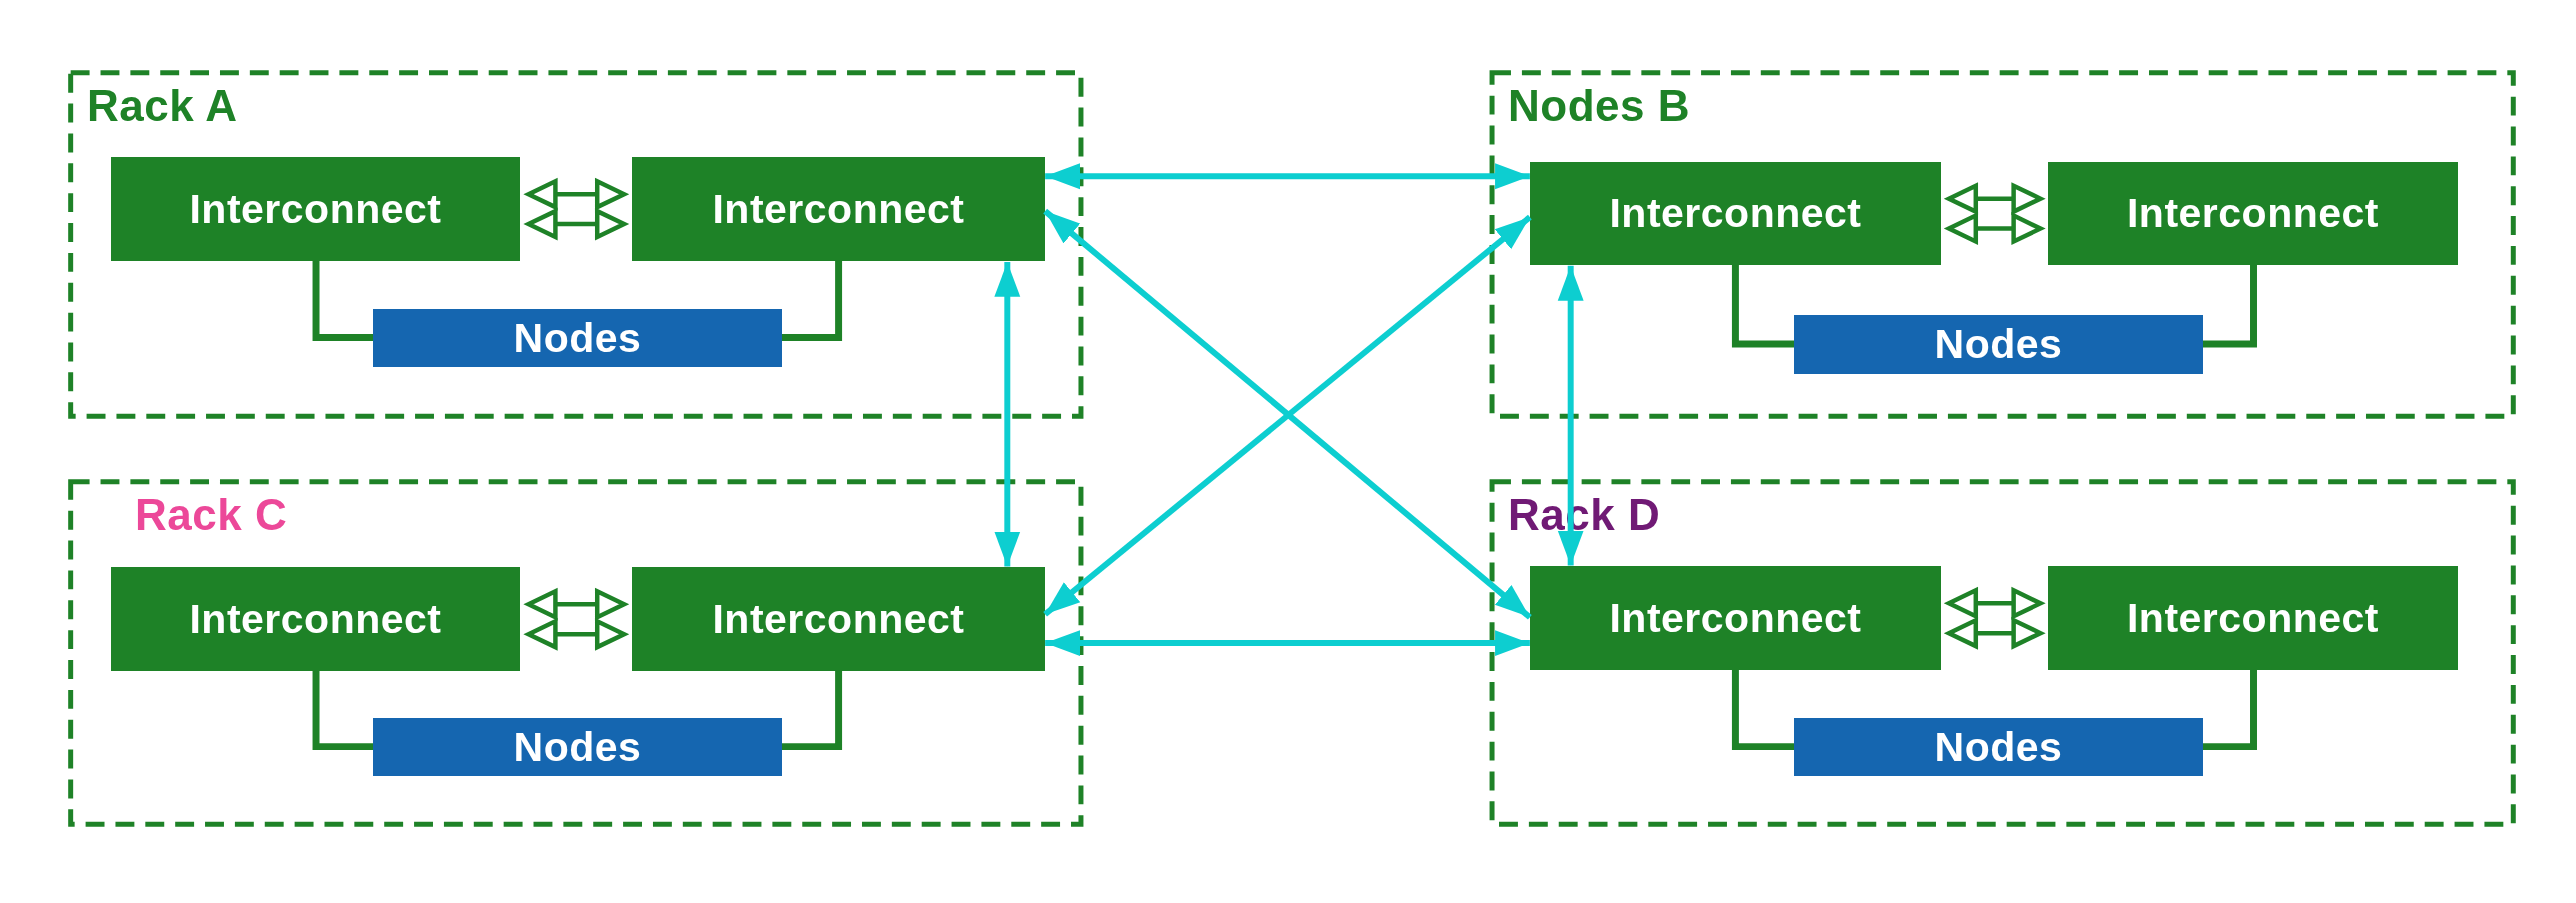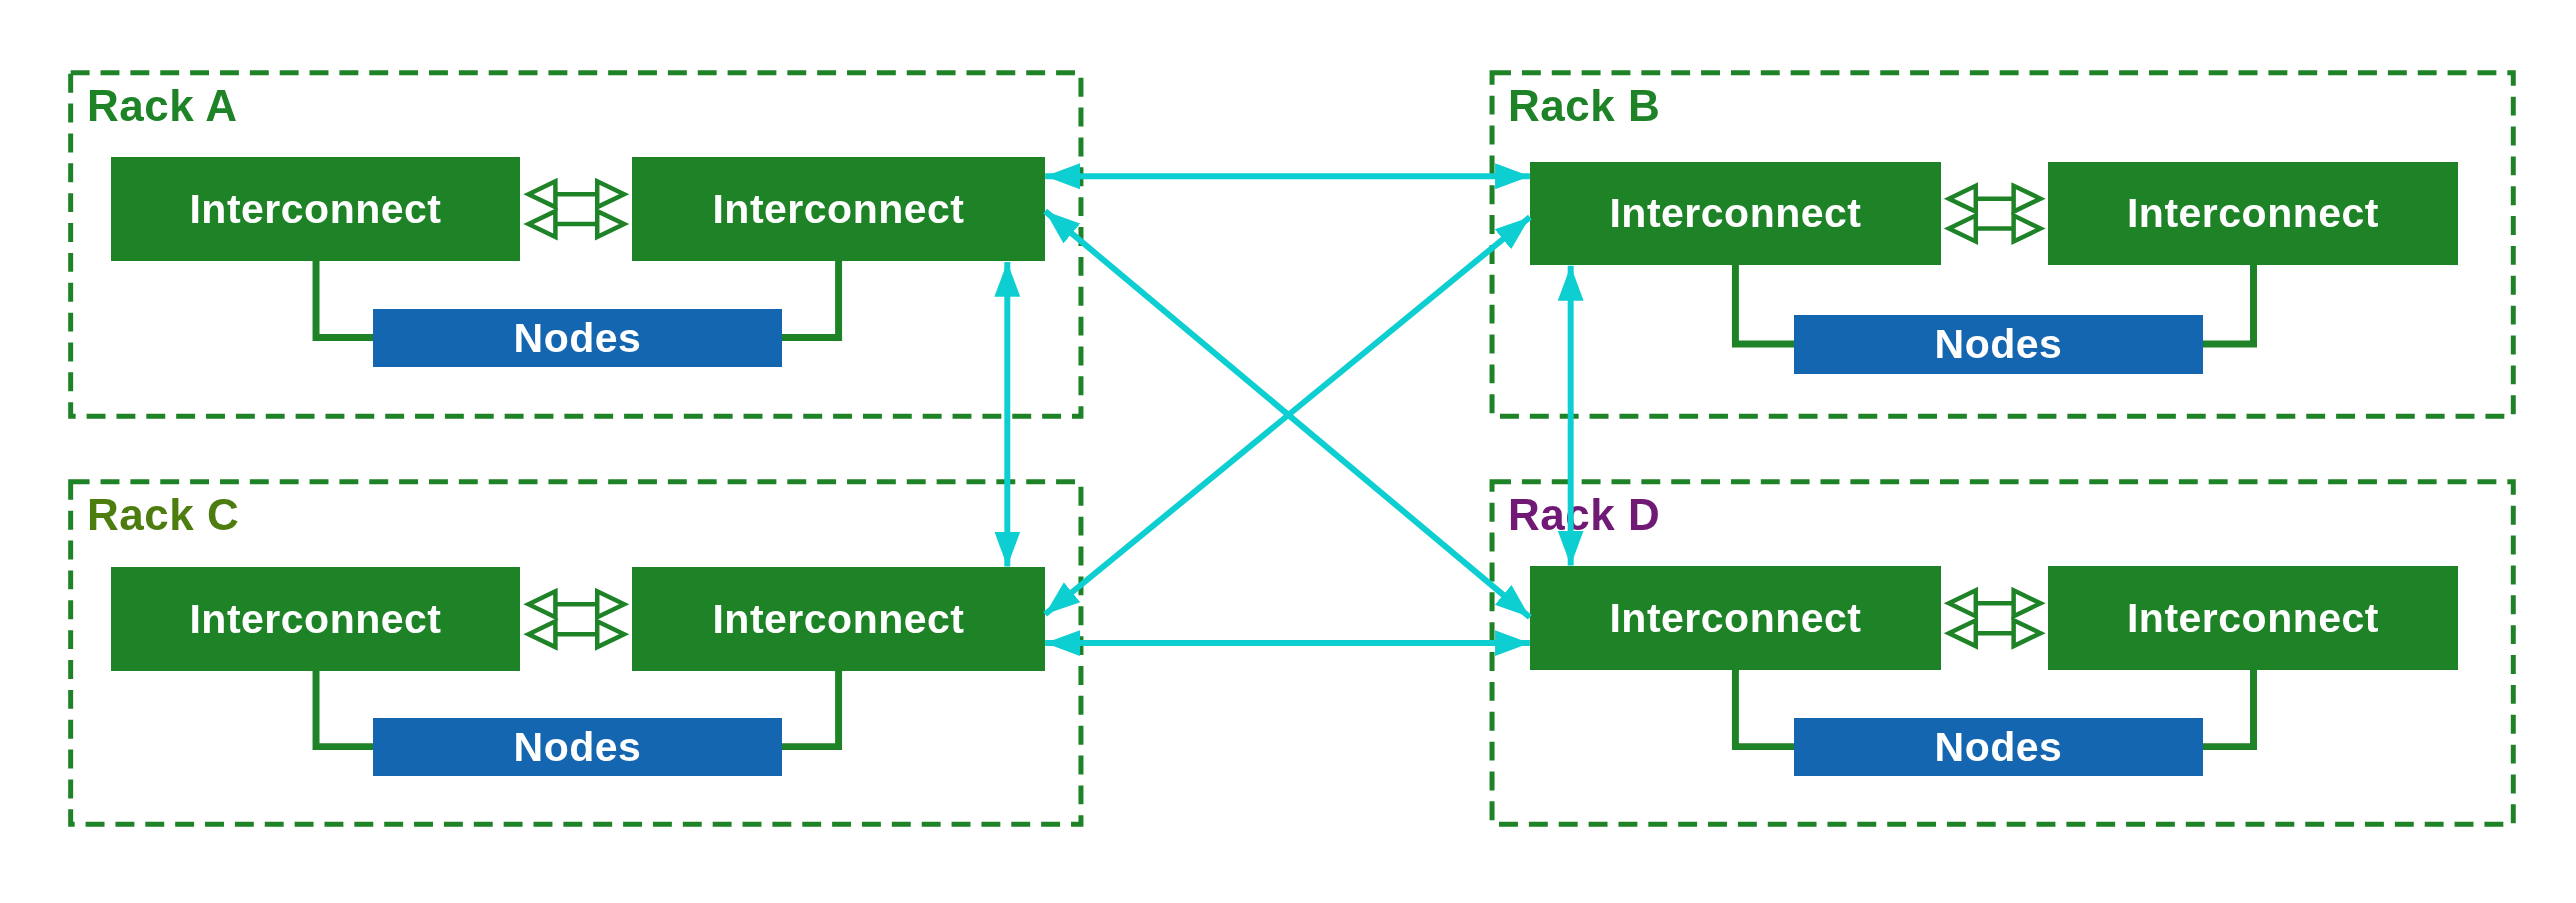--- a/index.html
+++ b/index.html
@@ -92,33 +92,33 @@
       <div class="node-box interconnect" style="left: 111px; top: 157px; width: 409px; height: 104px; background: rgb(30, 130, 39);">
         <span>Interconnect</span>
       </div>
       <div class="node-box interconnect" style="left: 632px; top: 157px; width: 413px; height: 104px; background: rgb(30, 130, 39);">
         <span>Interconnect</span>
       </div>
       <div class="node-box nodes" style="left: 373px; top: 309px; width: 409px; height: 58px; background: rgb(21, 102, 176);">
         <span>Nodes</span>
       </div>
       <div class="rack" style="left: 1492px; top: 73px; width: 1021px; height: 343px;">
-        <div class="rack-label" style="color: rgb(30, 130, 39);">Rack B</div>
+        <div class="rack-label" style="color: rgb(30, 130, 39);">Nodes B</div>
       </div>
       <div class="node-box interconnect" style="left: 1530px; top: 162px; width: 411px; height: 103px; background: rgb(30, 130, 39);">
         <span>Interconnect</span>
       </div>
       <div class="node-box interconnect" style="left: 2048px; top: 162px; width: 410px; height: 103px; background: rgb(30, 130, 39);">
         <span>Interconnect</span>
       </div>
       <div class="node-box nodes" style="left: 1794px; top: 315px; width: 409px; height: 59px; background: rgb(21, 102, 176);">
         <span>Nodes</span>
       </div>
       <div class="rack" style="left: 71px; top: 482px; width: 1010px; height: 342px;">
-        <div class="rack-label" style="color: #4d7c0f;">Rack C</div>
+        <div class="rack-label" style="color: #ec4899; margin-left: 48px;">Rack C</div>
       </div>
       <div class="node-box interconnect" style="left: 111px; top: 567px; width: 409px; height: 104px; background: rgb(30, 130, 39);">
         <span>Interconnect</span>
       </div>
       <div class="node-box interconnect" style="left: 632px; top: 567px; width: 413px; height: 104px; background: rgb(30, 130, 39);">
         <span>Interconnect</span>
       </div>
       <div class="node-box nodes" style="left: 373px; top: 718px; width: 409px; height: 58px; background: rgb(21, 102, 176);">
         <span>Nodes</span>
       </div>

